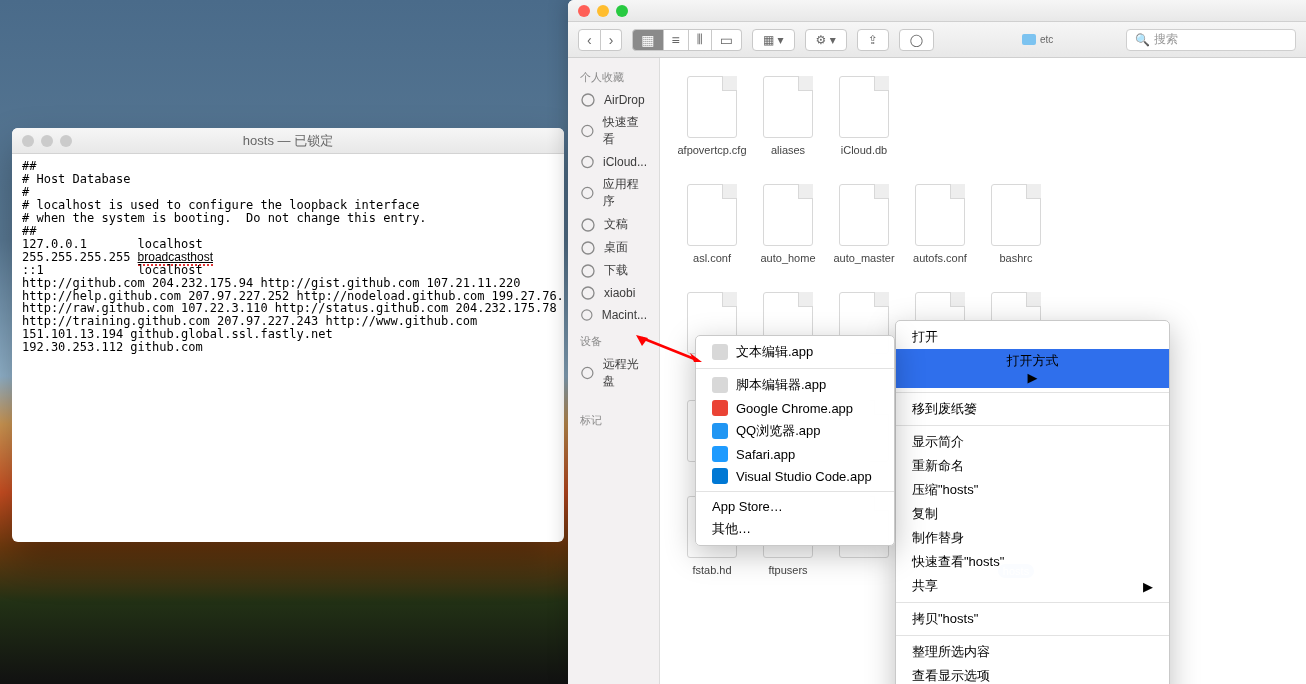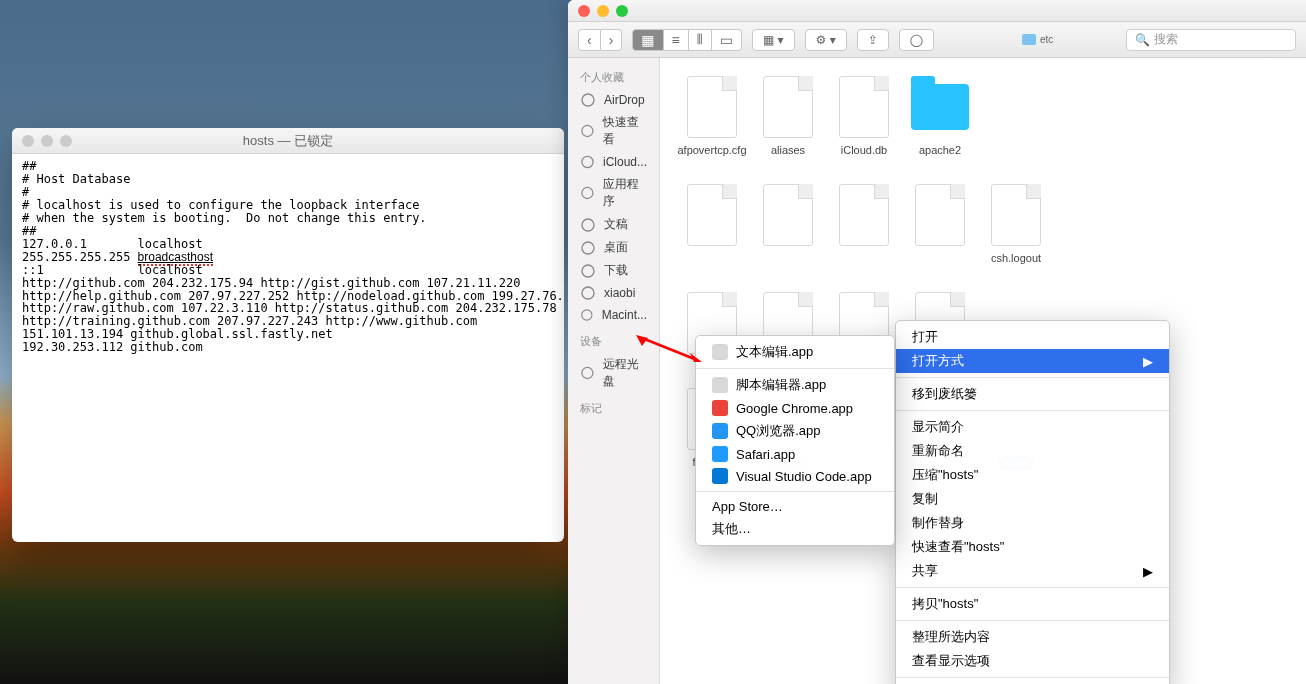--- a/index.html
+++ b/index.html
@@ -37,21 +37,21 @@
 .cell{width:76px;text-align:center;font-size:11px;color:#444;}
 .file-ico{width:50px;height:62px;margin:0 auto 6px;background:#fff;border:1px solid #d8d8d8;border-radius:3px;position:relative;}
 .file-ico::before{content:"";position:absolute;right:-1px;top:-1px;width:14px;height:14px;background:#eee;border-left:1px solid #d8d8d8;border-bottom:1px solid #d8d8d8;}
 .fold-ico{width:58px;height:46px;margin:8px auto 14px;background:#27c3ff;border-radius:4px;position:relative;}
 .fold-ico::before{content:"";position:absolute;left:0;top:-8px;width:24px;height:10px;background:#27c3ff;border-radius:3px 3px 0 0;}
 .cell.sel .lbl{background:#0a60ff;color:#fff;border-radius:7px;padding:1px 5px;display:inline-block;}
 .ctx{position:absolute;background:rgba(255,255,255,.98);border:1px solid #c9c9c9;border-radius:5px;box-shadow:0 8px 30px rgba(0,0,0,.25);font-size:13px;padding:4px 0;}
 .ctx1{left:895px;top:320px;width:275px;}
 .ctx2{left:695px;top:335px;width:200px;}
 .ctx .item{padding:3px 16px;display:flex;align-items:center;justify-content:space-between;}
-.ctx .item.hl{background:#2f6fec;color:#ffffff;}
+.ctx .item.hl{background:#2f6fec;color:#000000;flex-direction:column;}
 .ctx .item.app{justify-content:flex-start;gap:8px;}
 .ctx .sep{height:1px;background:#e2e2e2;margin:4px 0;}
 .appico{width:16px;height:16px;border-radius:3px;display:inline-block;}
 .arrow{position:absolute;left:632px;top:332px;width:70px;height:30px;pointer-events:none;}
 </style>
 </head>
 <body>
 
 <div class="textedit">
   <div class="te-title">
@@ -171,28 +171,34 @@
         </div>
       <div class="sb-head" style="margin-top:8px;">设备</div>
       <div id="sb-items2">
           <div class="sb-item">
             <svg class="sb-ico" viewBox="0 0 24 24">
               <circle cx="12" cy="12" r="9" fill="none" stroke="#8a8a8a" stroke-width="2"></circle>
             </svg>
             <span>远程光盘</span>
           </div>
         </div>
-      <div class="sb-head" style="margin-top:8px;">标记</div>
+      <div class="sb-head" style="margin-top:20px;">标记</div>
     </div>
     <div class="grid" id="grid">
         <div class="row">
           <div class="cell"><div class="file-ico"></div><span class="lbl">afpovertcp.cfg</span></div>
           <div class="cell"><div class="file-ico"></div><span class="lbl">aliases</span></div>
           <div class="cell"><div class="file-ico"></div><span class="lbl">iCloud.db</span></div>
-          <div class="cell"><div class="fold-ico"></div><span class="lbl">apache2</span></div>
+        </div>
+        <div class="row">
+          <div class="cell"><div class="file-ico"></div><span class="lbl">asl.conf</span></div>
+          <div class="cell"><div class="file-ico"></div><span class="lbl">auto_home</span></div>
+          <div class="cell"><div class="file-ico"></div><span class="lbl">auto_master</span></div>
+          <div class="cell"><div class="file-ico"></div><span class="lbl">autofs.conf</span></div>
+          <div class="cell"><div class="file-ico"></div><span class="lbl">bashrc</span></div>
         </div>
         <div class="row">
           <div class="cell" style="">
             <div class="file-ico"></div>
           </div>
           <div class="cell" style="">
             <div class="file-ico"></div>
           </div>
           <div class="cell" style="">
             <div class="file-ico"></div>

